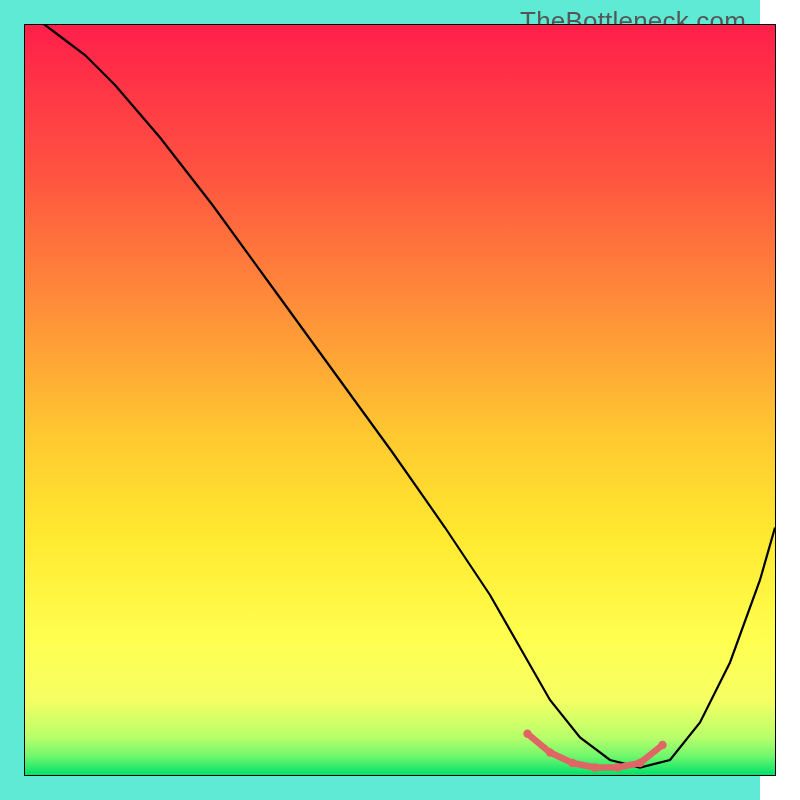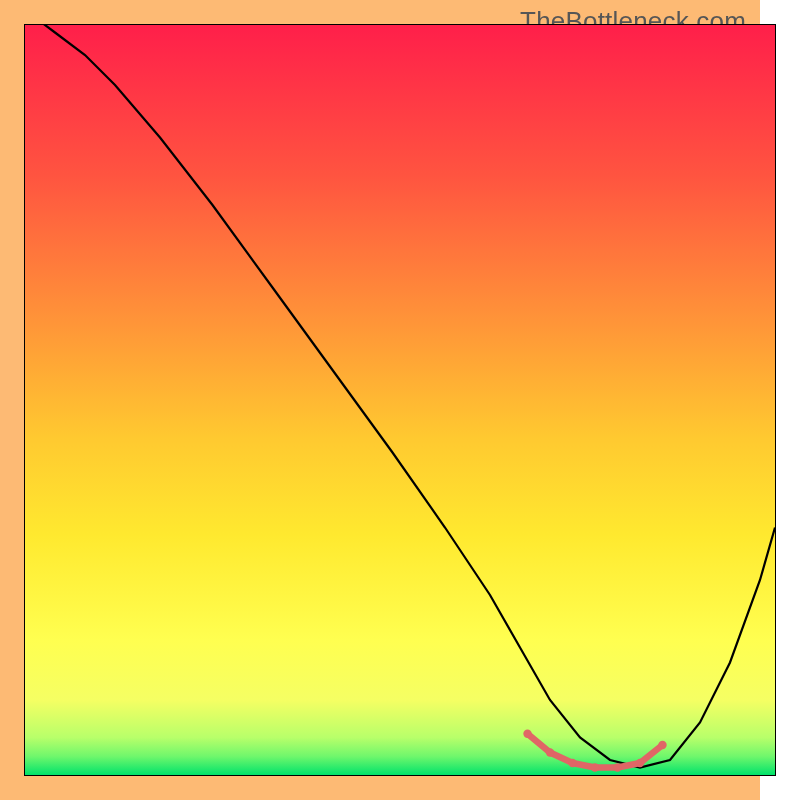--- a/index.html
+++ b/index.html
@@ -8,21 +8,21 @@
     width: 800px;
     height: 800px;
     overflow: hidden;
     background: #ffffff;
     font-family: Arial, Helvetica, sans-serif;
   }
   .wrap {
     position: relative;
     width: 760px;
     height: 800px;
-    background: #fdba74;
+    background: #5eead4;
   }
   .watermark {
     position: absolute;
     top: 6px;
     right: 14px;
     font-size: 26px;
     font-weight: 500;
     color: #565656;
     letter-spacing: 0.2px;
     user-select: none;

